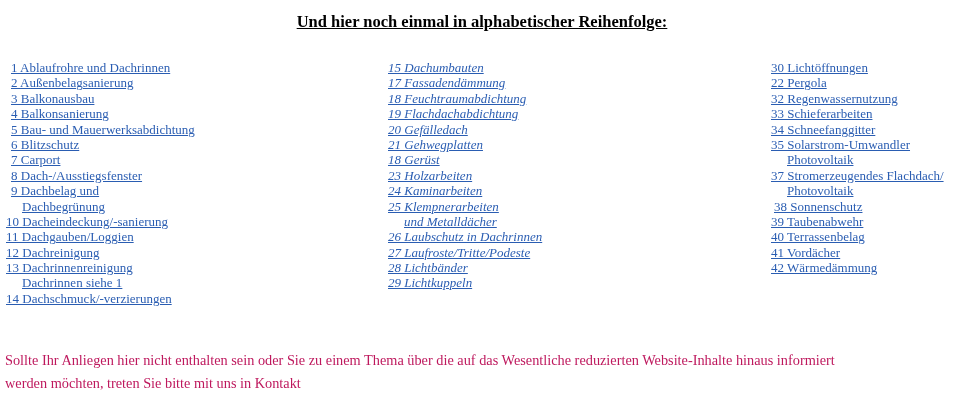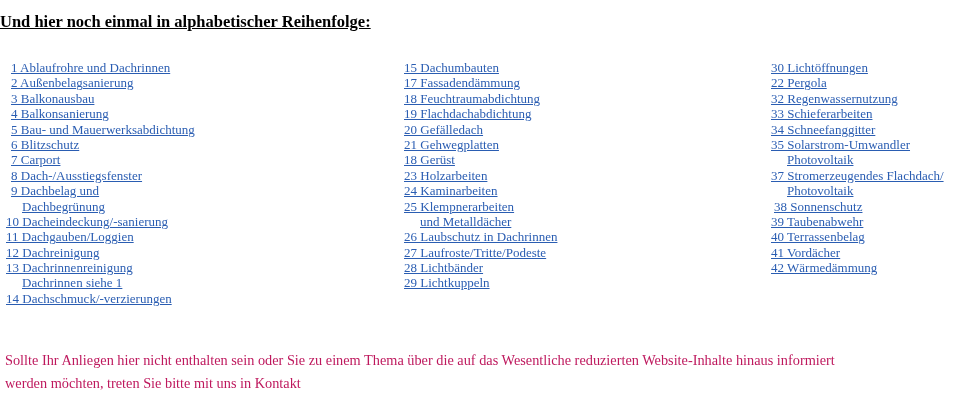--- a/index.html
+++ b/index.html
@@ -4,30 +4,30 @@
 <style>
   html,body{margin:0;padding:0;background:#ffffff;}
   body{
     width:964px;height:417px;overflow:hidden;position:relative;
     font-family:"Liberation Serif", serif;color:#000;
   }
   .page{position:relative;width:964px;height:417px;background:#fff;}
 
   .title{
     position:absolute;top:12px;left:0;width:100%;
-    font-size:16.5px;font-weight:bold;
+    text-align:center;font-size:16.5px;font-weight:bold;
     text-decoration:underline;color:#000;white-space:nowrap;
   }
 
   .col{
     position:absolute;top:60px;
     font-size:13px;line-height:15.4px;white-space:nowrap;
   }
   .col-0{left:6px;}
-  .col-1{left:404px;}
+  .col-1{left:388px;font-style:italic;}
   .col-2{left:771px;}
 
   .row{height:15.4px;}
   .row.wrap{padding-left:16px;}
 
   .link{
     color:var(--link-color,#2A5DB2);
     text-decoration:underline;
     cursor:pointer;
   }

